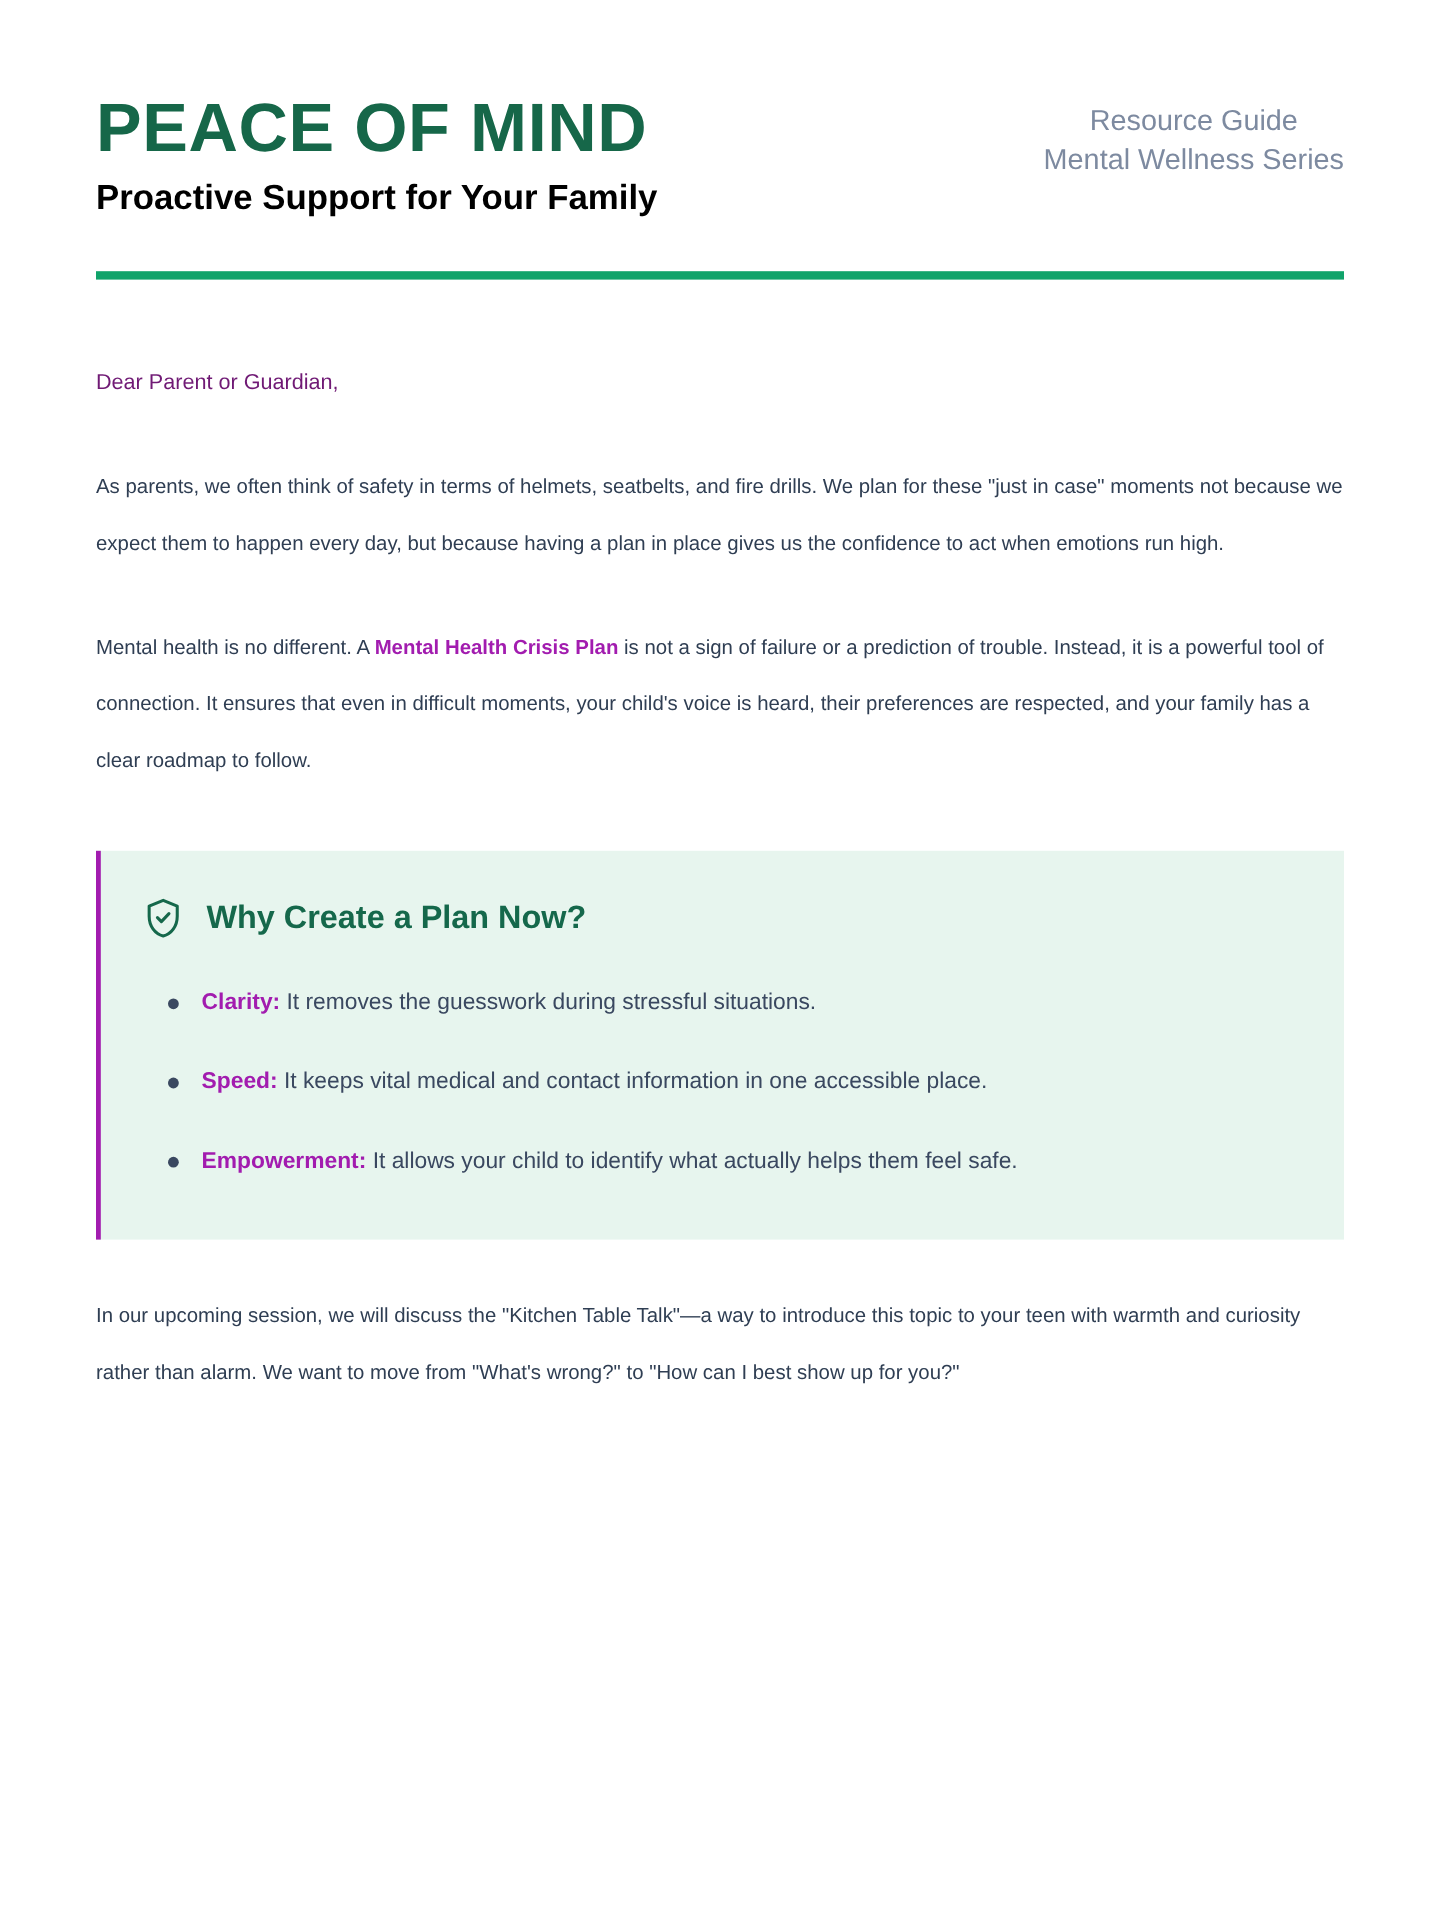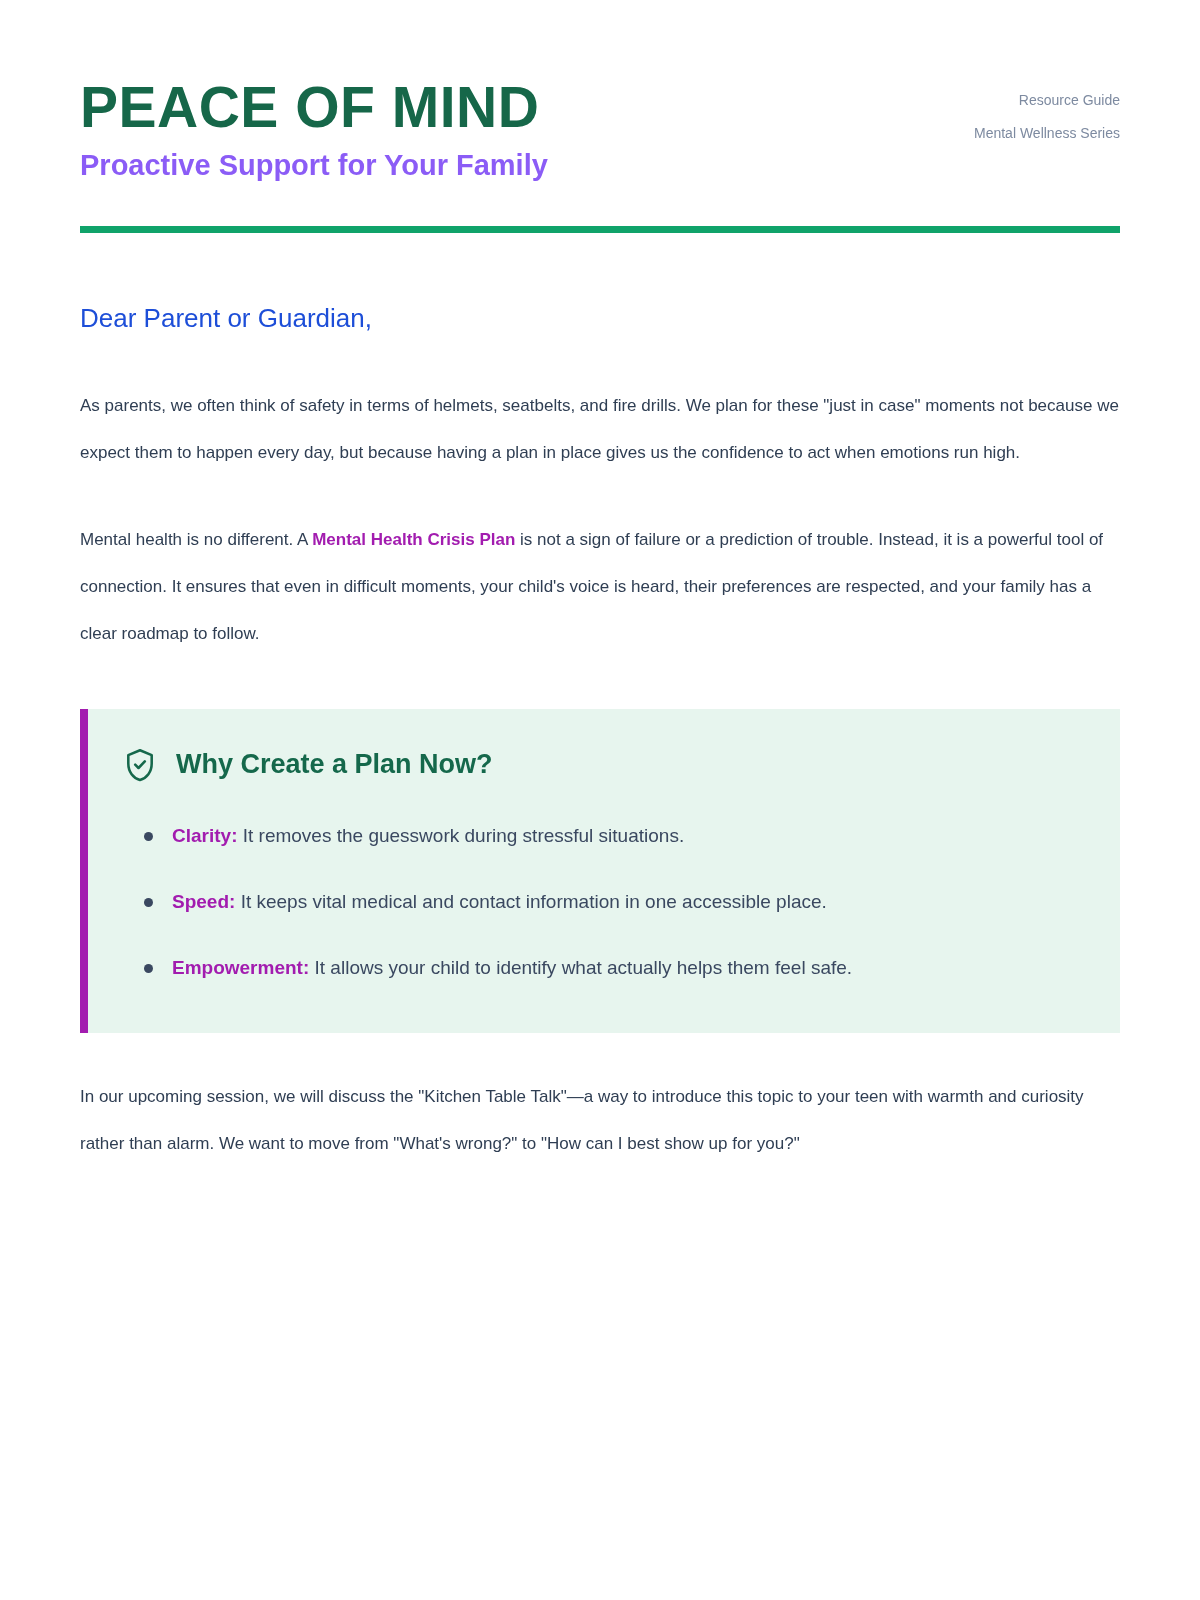--- a/index.html
+++ b/index.html
@@ -27,60 +27,60 @@
     font-size: 57px;
     line-height: 1.1;
     font-weight: 800;
     letter-spacing: 0.5px;
     color: #166749;
   }
   .subtitle {
     margin-top: 10px;
     font-size: 29px;
     font-weight: 600;
-    color: #8b5cf6;
+    color: #000000;
   }
   .meta {
     padding-top: 8px;
-    text-align: right;
-    font-size: 14px;
+    text-align: center;
+    font-size: 24px;
     line-height: 33px;
     color: #7D8AA0;
     white-space: nowrap;
   }
 
   .divider {
     height: 7px;
     background: #10A36A;
     margin-top: 44px;
   }
 
   
   .salutation {
     margin: 62px 0 0 0;
-    font-size: 26px;
+    font-size: 18px;
     line-height: 47px;
-    color: #1d4ed8;
+    color: #701a75;
   }
   .para {
     margin: 40px 0 0 0;
     font-size: 17px;
     line-height: 47px;
     color: #2F3E53;
   }
   .para strong, .bullet strong {
     font-weight: 700;
     color: #a21caf;
   }
 
   
   .callout {
     margin: 52px 0 0 0;
     background: #E7F5EE;
-    border-left: 8px solid #a21caf;
+    border-left: 4px solid #a21caf;
     padding: 36px 40px 42px 34px;
   }
   .callout-title-row {
     display: flex;
     align-items: center;
     gap: 18px;
     color: #15684B;
   }
   .callout-title {
     font-size: 27px;

